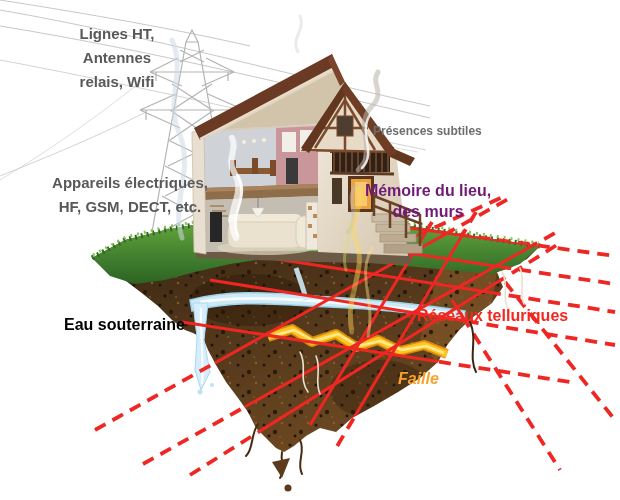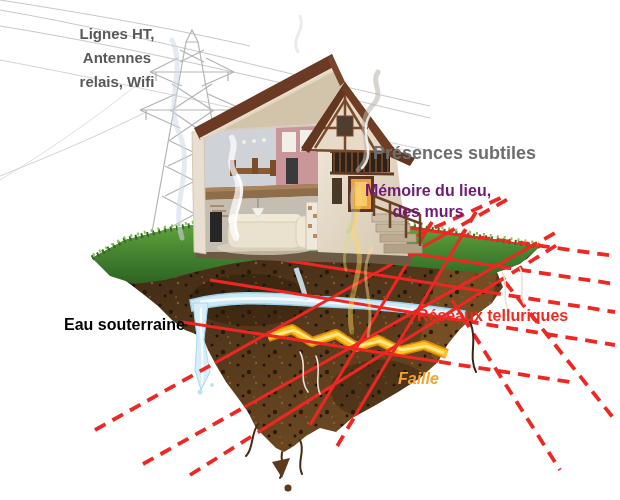--- a/index.html
+++ b/index.html
@@ -1,21 +1,21 @@
 <!DOCTYPE html>
 <html><head>
 <meta charset="utf-8">
 <style>
   html,body{margin:0;padding:0;background:#ffffff;}
   #stage{position:relative;width:620px;height:500px;background:#ffffff;overflow:hidden;
          font-family:"Liberation Sans",sans-serif;}
   #scene{position:absolute;left:0;top:0;}
   .lbl{position:absolute;white-space:pre-line;font-weight:700;line-height:24px;}
   .lbl-gray{color:#58595b;font-size:15px;}
-  .lbl-gray2{color:#6d6e70;font-size:18px;margin-top:22px;}
+  .lbl-gray2{color:#6d6e70;font-size:12px;}
   .lbl-rust{color:#701a75;font-size:16px;line-height:21px;}
   .lbl-teal{color:#000000;font-size:16px;}
   .lbl-red{color:#f3281f;font-size:16px;}
   .lbl-orange{color:#f7a42e;font-size:16px;font-style:italic;}
   .ctr{text-align:center;}
 </style>
 </head>
 <body>
 
 <div id="stage">
@@ -265,20 +265,22 @@
     <path d="M352,332 C344,296 368,270 356,240 C348,218 366,204 358,188" stroke="#ffd75e" stroke-width="5" opacity="0.45"></path>
     <path d="M368,336 C376,300 356,276 372,248" stroke="#ffe08a" stroke-width="3" opacity="0.45"></path>
     <path d="M346,270 C340,250 354,236 348,222" stroke="#d6e36a" stroke-width="3" opacity="0.4"></path>
   </g>
 </svg>
 
   <div class="lbl lbl-gray ctr" style="left:42px;top:22px;width:150px;">Lignes HT,
 Antennes
 relais, Wifi</div>
 
+  <div class="lbl lbl-gray ctr" style="left:40px;top:171px;width:180px;">Appareils électriques,
+HF, GSM, DECT, etc.</div>
 
   <div class="lbl lbl-gray2" style="left:373px;top:119px;">Présences subtiles</div>
 
   <div class="lbl lbl-rust ctr" style="left:358px;top:180px;width:140px;">Mémoire du lieu,
 des murs</div>
 
   <div class="lbl lbl-teal" style="left:64px;top:313px;">Eau souterraine</div>
 
   <div class="lbl lbl-red" style="left:417px;top:304px;">Réseaux telluriques</div>
 

